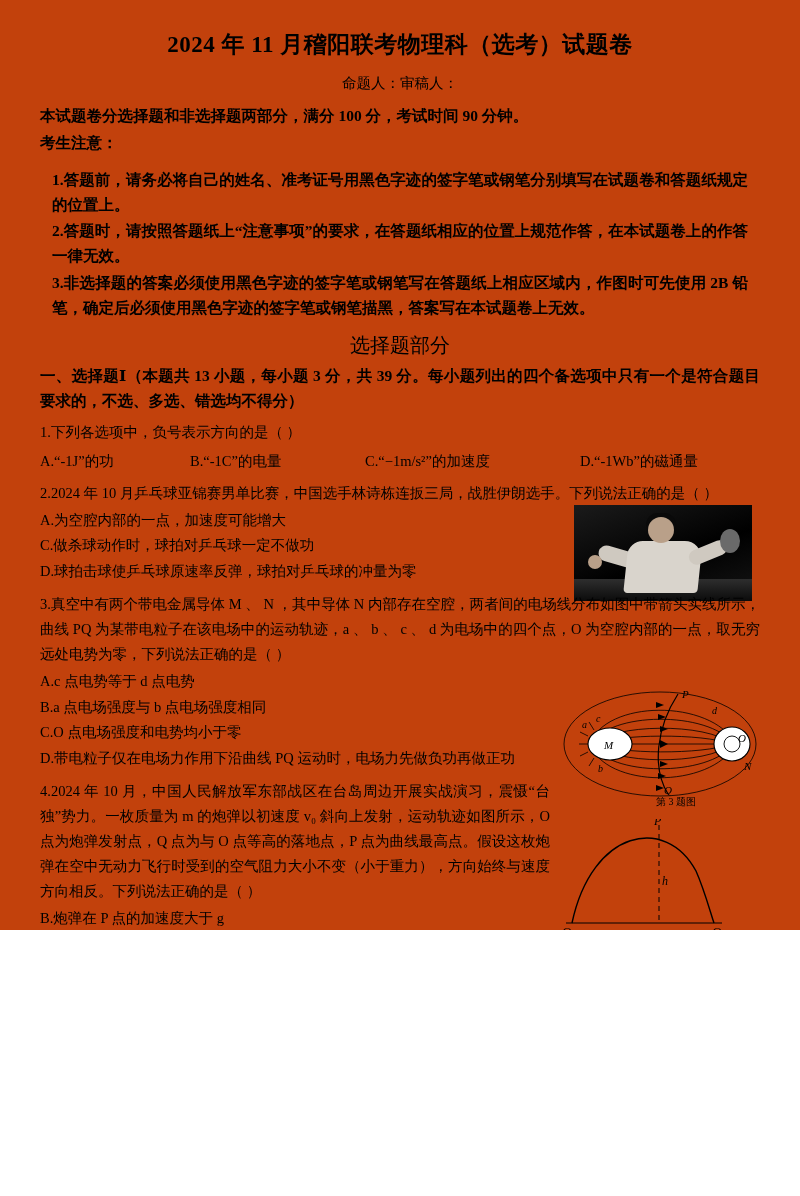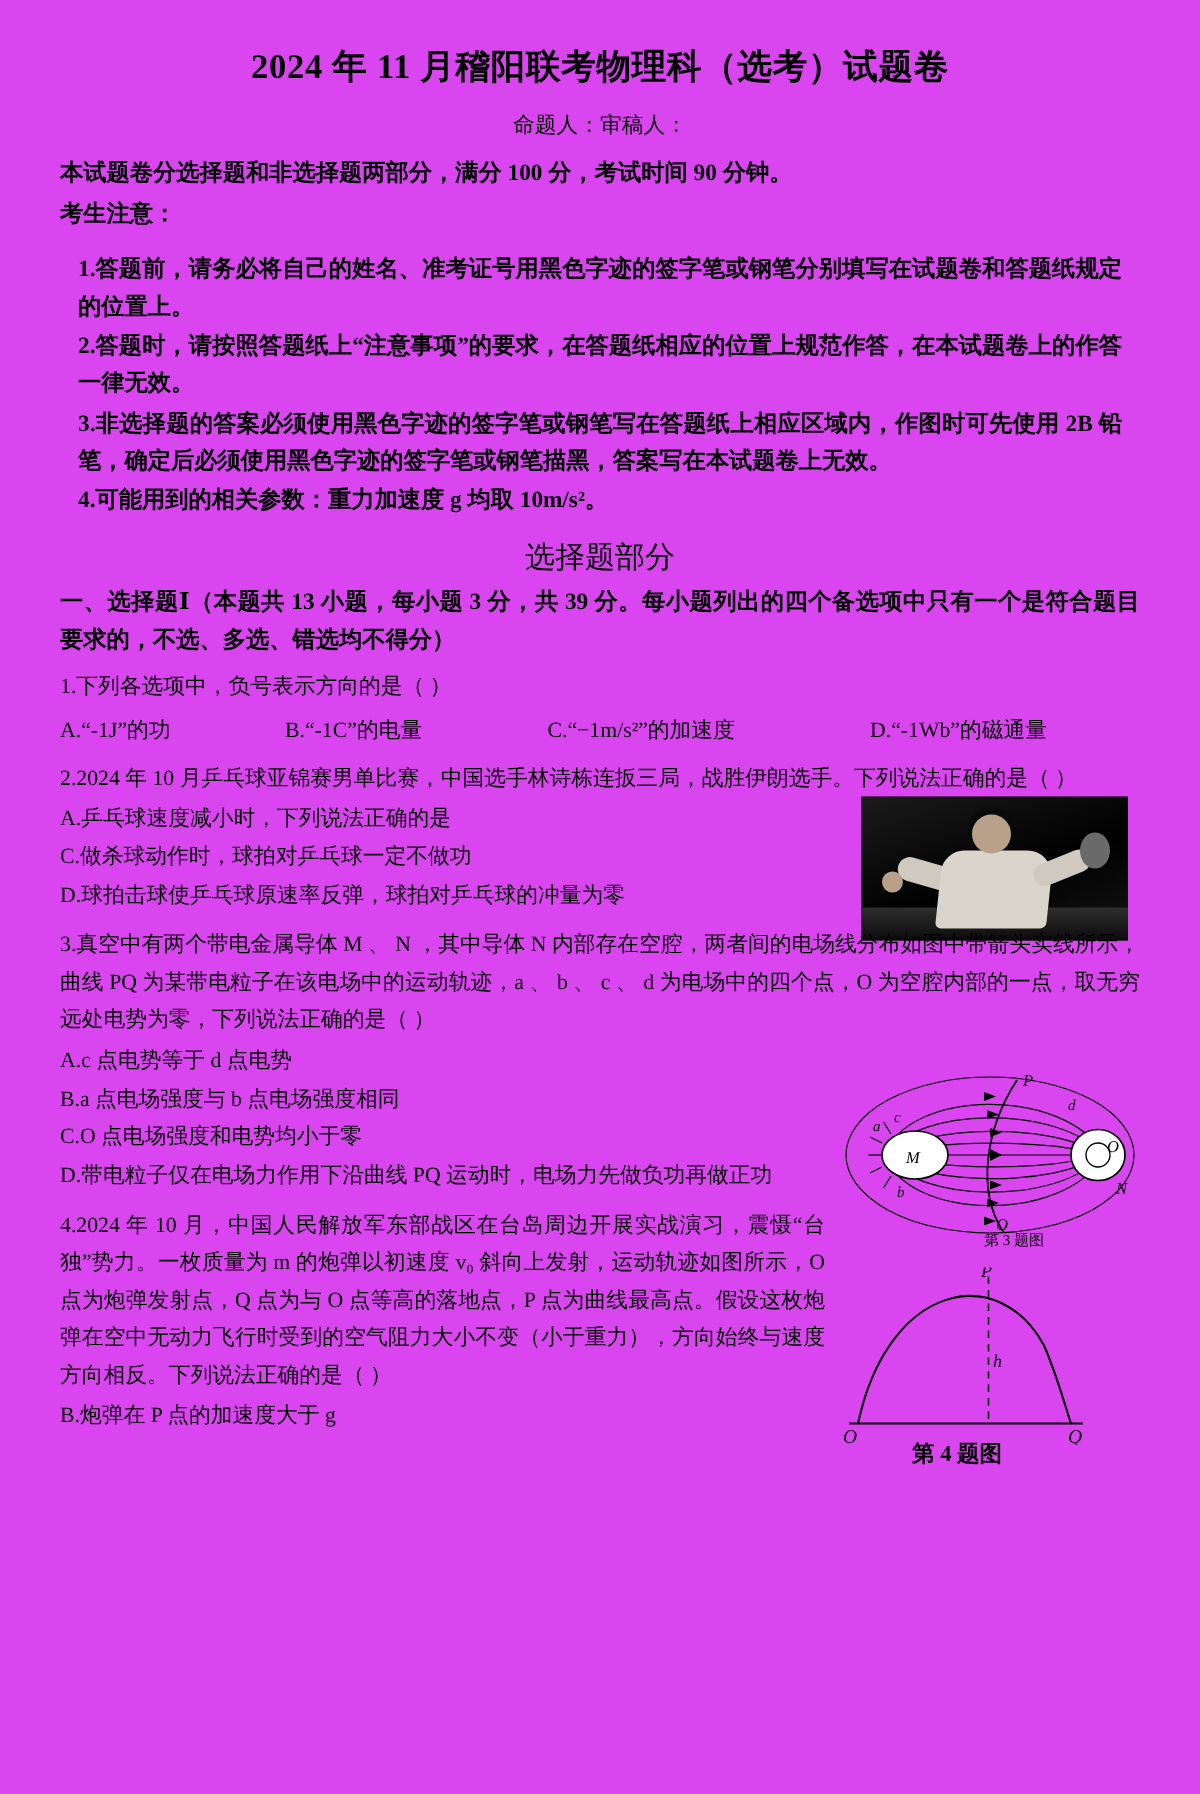--- a/index.html
+++ b/index.html
@@ -7,23 +7,23 @@
     padding: 0;
     background: #ffffff;
   }
   body {
     font-family: "Liberation Serif", "DejaVu Serif", serif;
     color: #000000;
   }
   .page {
     position: relative;
     width: 800px;
-    height: 1196px;
+    height: 930px;
     margin: 0 auto;
-    background: #d946ef;
+    background: #c2410c;
     box-sizing: border-box;
     padding: 24px 40px 10px 40px;
     overflow: hidden;
   }
   .title {
     text-align: center;
     font-weight: bold;
     font-size: 23px;
     letter-spacing: 0.5px;
     margin: 6px 0 14px 0;
@@ -182,40 +182,39 @@
     <span>审稿人：</span>
   </div>
 
   <div class="bold-line">本试题卷分选择题和非选择题两部分，满分 100 分，考试时间 90 分钟。</div>
   <div class="bold-line">考生注意：</div>
 
   <div class="notice-list">
     <div class="notice-item">1.答题前，请务必将自己的姓名、准考证号用黑色字迹的签字笔或钢笔分别填写在试题卷和答题纸规定的位置上。</div>
     <div class="notice-item">2.答题时，请按照答题纸上“注意事项”的要求，在答题纸相应的位置上规范作答，在本试题卷上的作答一律无效。</div>
     <div class="notice-item">3.非选择题的答案必须使用黑色字迹的签字笔或钢笔写在答题纸上相应区域内，作图时可先使用 2B 铅笔，确定后必须使用黑色字迹的签字笔或钢笔描黑，答案写在本试题卷上无效。</div>
-    <div class="notice-item">4.可能用到的相关参数：重力加速度 g 均取 10m/s²。</div>
   </div>
 
   <div class="center-head">选择题部分</div>
 
   <div class="section-one">一、选择题Ⅰ（本题共 13 小题，每小题 3 分，共 39 分。每小题列出的四个备选项中只有一个是符合题目要求的，不选、多选、错选均不得分）</div>
 
   <div class="q">
     <div class="q-stem">1.下列各选项中，负号表示方向的是（      ）</div>
     <div class="opts-row">
       <span class="o1">A.“-1J”的功</span>
       <span class="o2">B.“-1C”的电量</span>
       <span class="o3">C.“−1m/s²”的加速度</span>
       <span class="o4">D.“-1Wb”的磁通量</span>
     </div>
   </div>
 
   <div class="q q2-wrap">
     <div class="q-stem">2.2024 年 10 月乒乓球亚锦赛男单比赛，中国选手林诗栋连扳三局，战胜伊朗选手。下列说法正确的是（      ）</div>
-    <div class="opt">A.乒乓球速度减小时，下列说法正确的是</div>
+    <div class="opt">A.为空腔内部的一点，加速度可能增大</div>
     <div class="opt">C.做杀球动作时，球拍对乒乓球一定不做功</div>
     <div class="opt">D.球拍击球使乒乓球原速率反弹，球拍对乒乓球的冲量为零</div>
 
     <div class="photo">
       <div class="bg-dark"></div>
       <div class="table-edge"></div>
       <div class="arm-left"></div>
       <div class="player-body"></div>
       <div class="player-hair"></div>
       <div class="player-head"></div>

